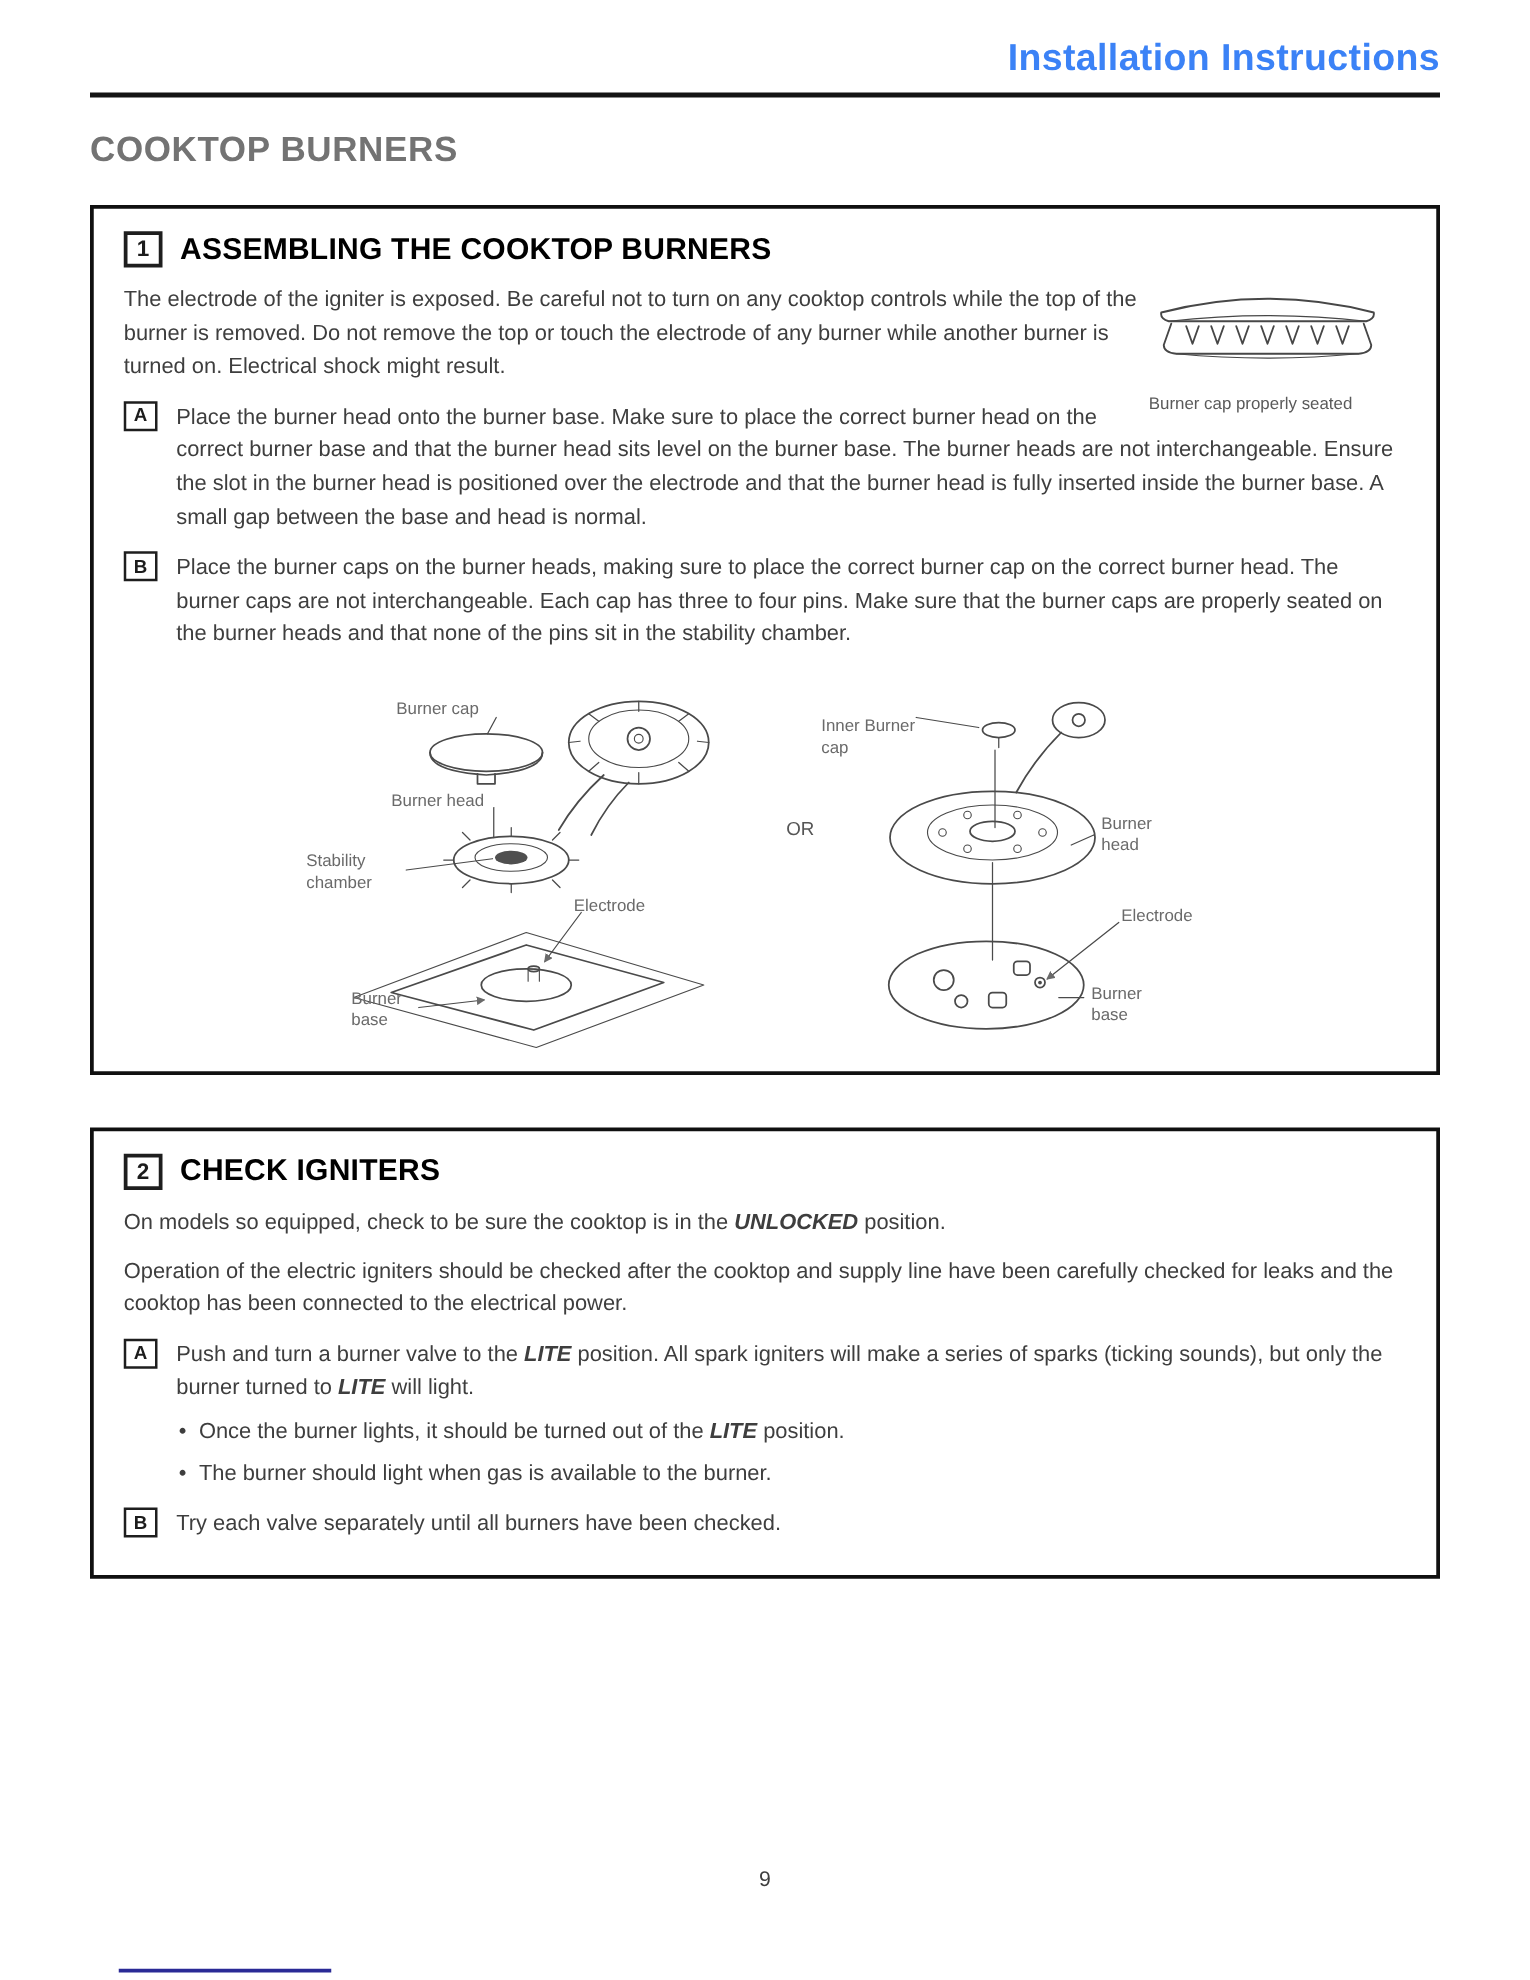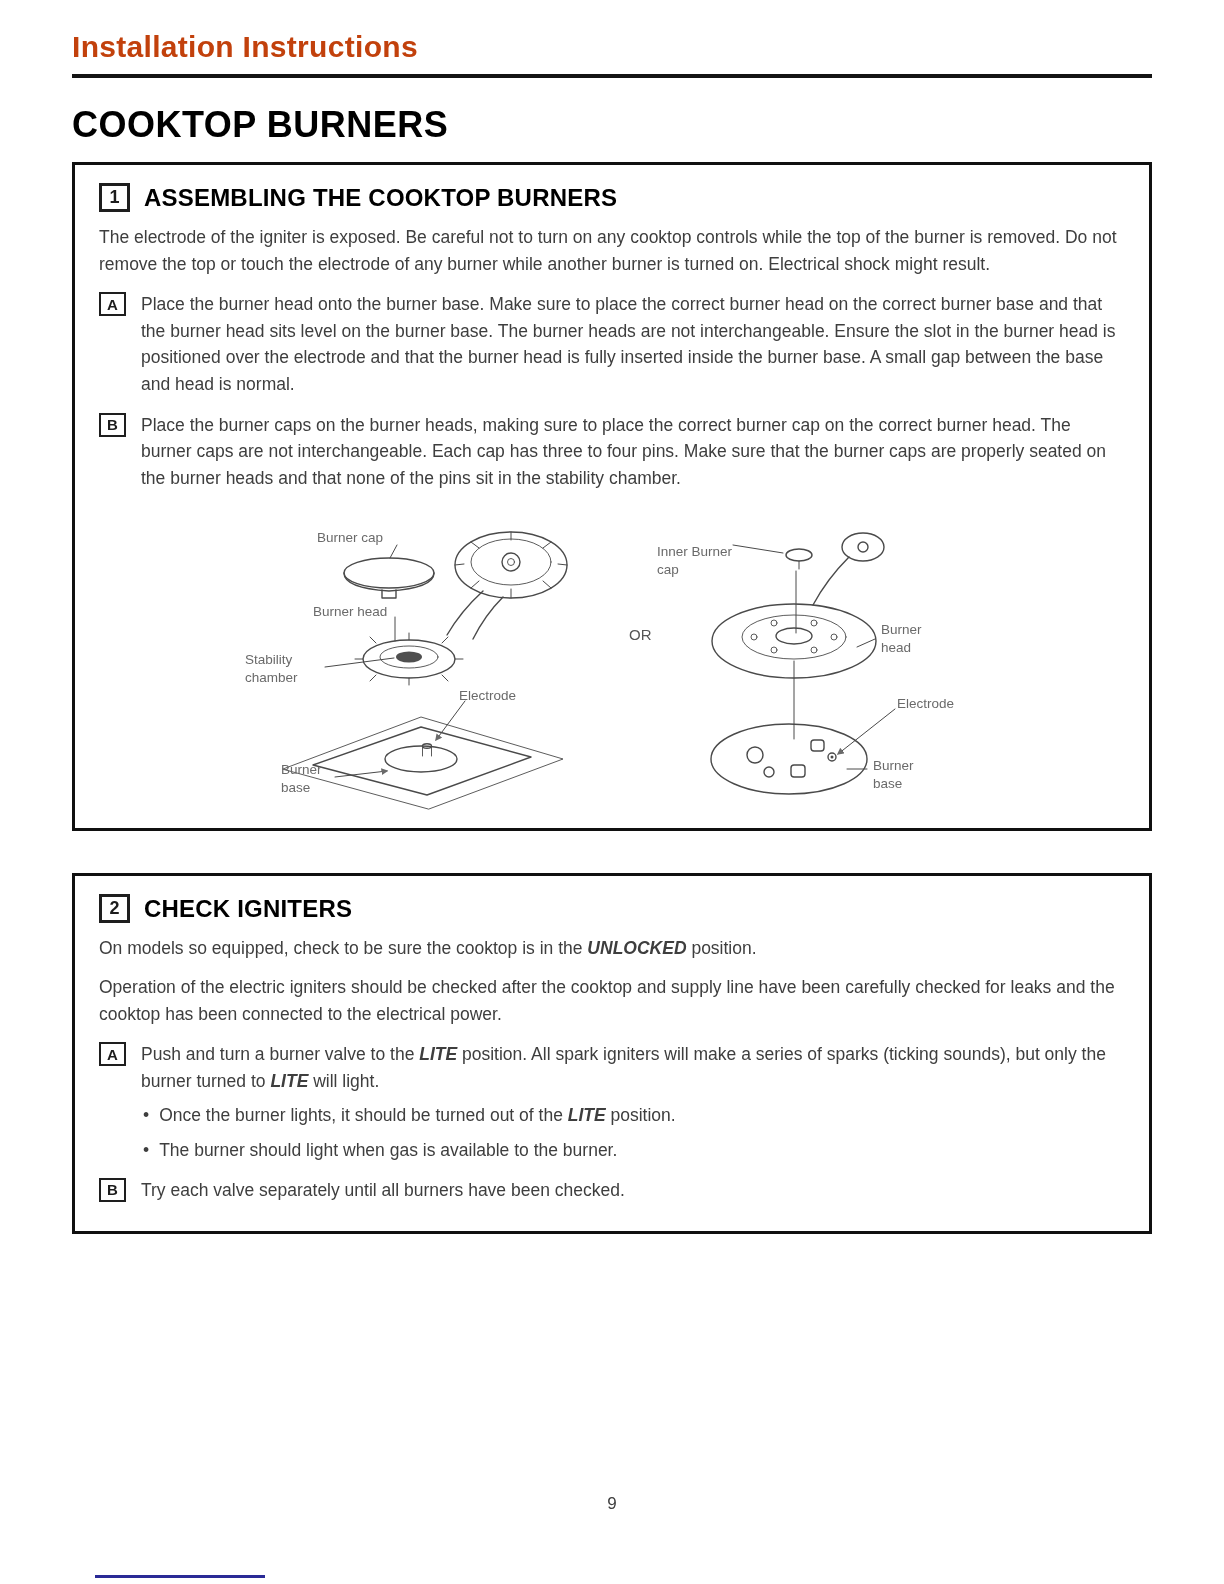--- a/index.html
+++ b/index.html
@@ -11,32 +11,32 @@
     margin: 0 auto;
     padding: 0 72px;
     background: #ffffff;
     font-family: "Liberation Sans", sans-serif;
     color: #3e3e3e;
     overflow: hidden;
   }
   .header-title {
     margin: 0;
     padding-top: 30px;
-    text-align: left;
+    text-align: right;
     font-size: 30px;
     font-weight: bold;
-    color: #c2410c;
+    color: #3b82f6;
     letter-spacing: 0.3px;
   }
   .header-rule { height: 4px; background: #141414; margin-top: 10px; }
   .page-title {
-    margin: 26px 0 16px;
-    font-size: 36px;
+    margin: 26px 0 28px;
+    font-size: 28px;
     font-weight: bold;
-    color: #000000;
+    color: #737373;
     letter-spacing: 0.5px;
   }
   .box { border: 3px solid #101010; padding: 18px 24px 14px; background: #fff; }
   .box2 { margin-top: 42px; padding-bottom: 24px; }
   .sec-head { display: flex; align-items: center; gap: 14px; margin-bottom: 12px; }
   .numbox {
     width: 31px; height: 29px; border: 3px solid #1e1e1e;
     display: flex; align-items: center; justify-content: center;
     font-size: 18px; font-weight: bold; color: #1c1c1c; flex-shrink: 0;
   }
@@ -80,20 +80,38 @@
 
   <h2 class="page-title">COOKTOP BURNERS</h2>
 
   <section class="box">
     <div class="sec-head">
       <div class="numbox">1</div>
       <div class="sec-title">ASSEMBLING THE COOKTOP BURNERS</div>
     </div>
 
     <aside class="figcol">
+      <figure class="fig1">
+        <svg viewBox="0 0 190 80" width="190" height="80">
+          <g fill="none" stroke="#474747" stroke-width="1.5" stroke-linejoin="round" stroke-linecap="round">
+            <path d="M10,24 Q95,2 180,24 Q181,29 174,31 L16,31 Q9,29 10,24 Z"></path>
+            <path d="M16,31 Q95,22 174,31" stroke-width="0.9"></path>
+            <path d="M18,33 L12,50 Q12,56 22,57 L168,57 Q178,56 178,50 L172,33"></path>
+            <path d="M30,35 L35,49 L40,35"></path>
+              <path d="M50,35 L55,49 L60,35"></path>
+            <path d="M70,35 L75,49 L80,35"></path>
+              <path d="M90,35 L95,49 L100,35"></path>
+            <path d="M110,35 L115,49 L120,35"></path>
+              <path d="M130,35 L135,49 L140,35"></path>
+            <path d="M150,35 L155,49 L160,35"></path>
+            <path d="M22,57 Q95,64 168,57" stroke-width="0.9"></path>
+          </g>
+        </svg>
+        <figcaption>Burner cap properly seated</figcaption>
+      </figure>
     </aside>
 
     <p class="bodytext">The electrode of the igniter is exposed. Be careful not to turn on any cooktop controls while the top of the burner is removed. Do not remove the top or touch the electrode of any burner while another burner is turned on. Electrical shock might result.</p>
 
     <div class="step">
       <div class="stepbox">A</div>
       <p class="steptext">Place the burner head onto the burner base. Make sure to place the correct burner head on the correct burner base and that the burner head sits level on the burner base. The burner heads are not interchangeable. Ensure the slot in the burner head is positioned over the electrode and that the burner head is fully inserted inside the burner base. A small gap between the base and head is normal.</p>
     </div>
 
     <div class="step">

